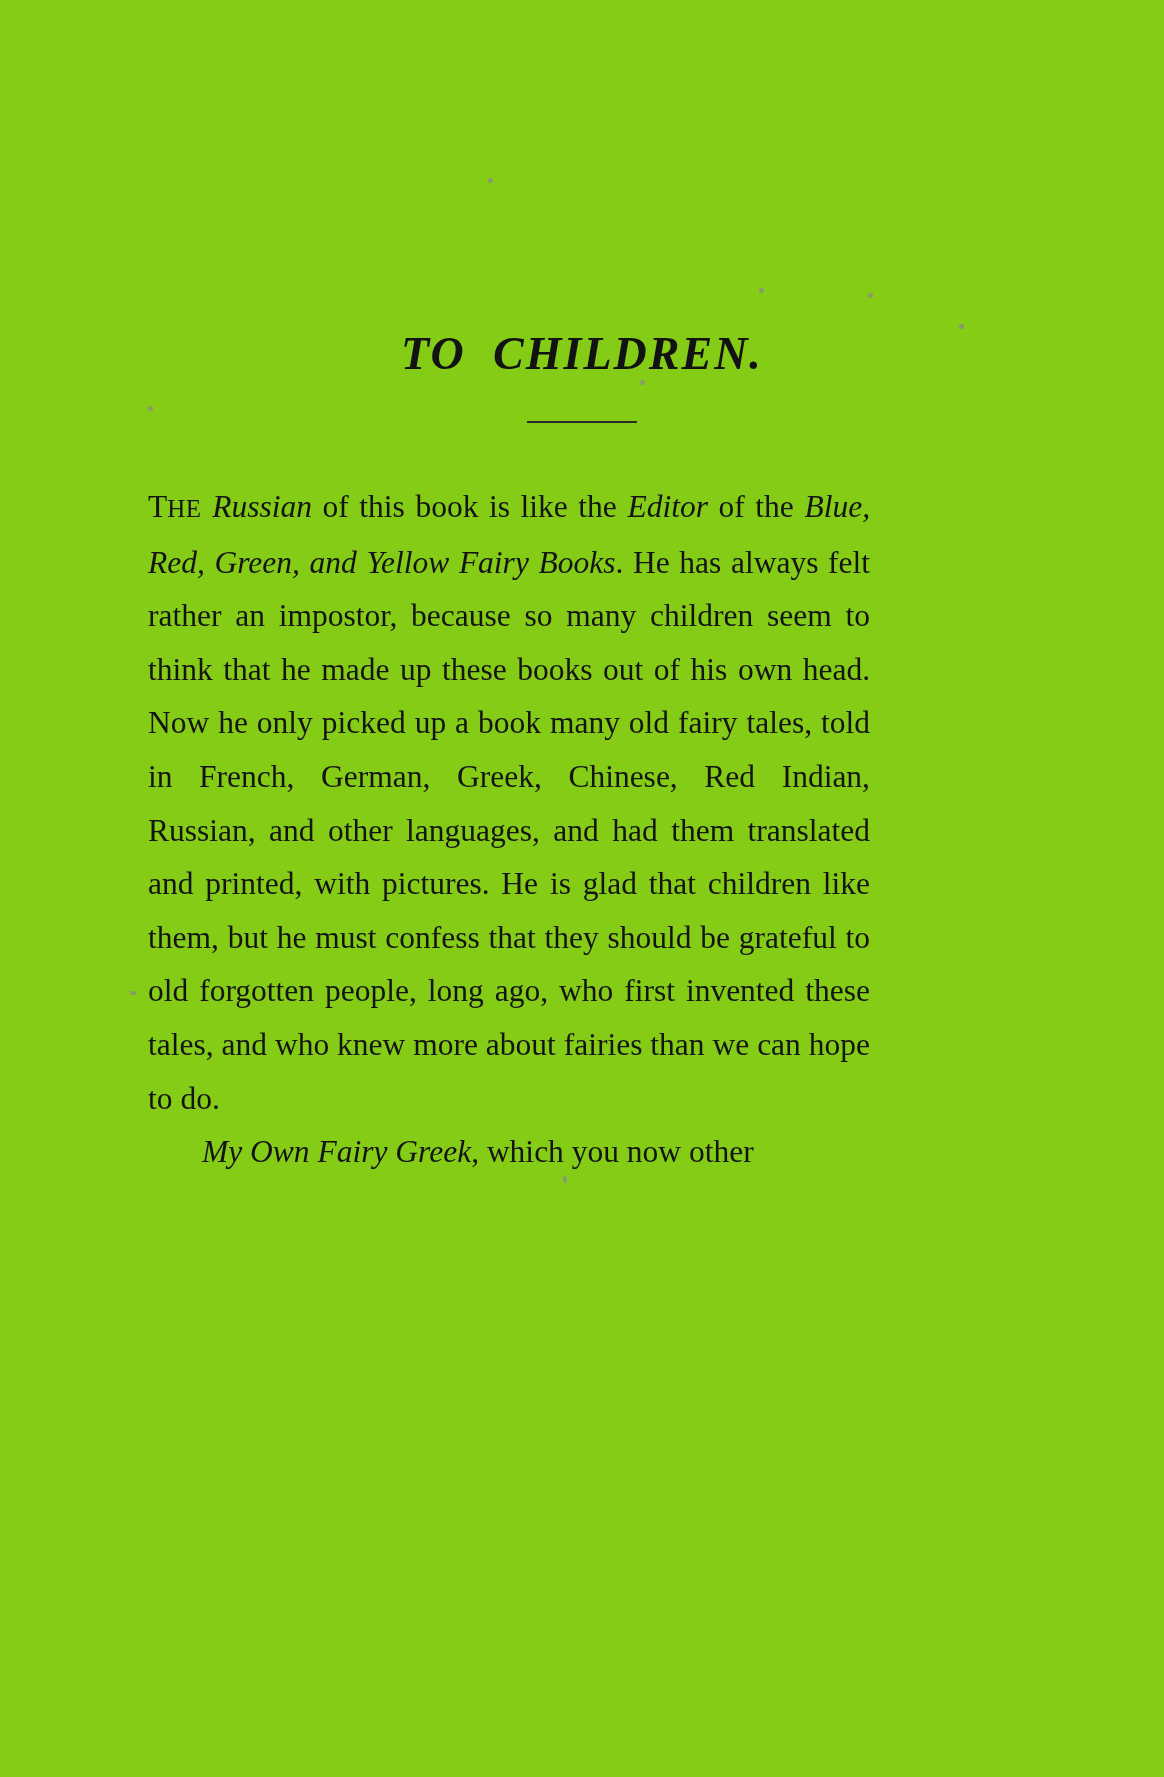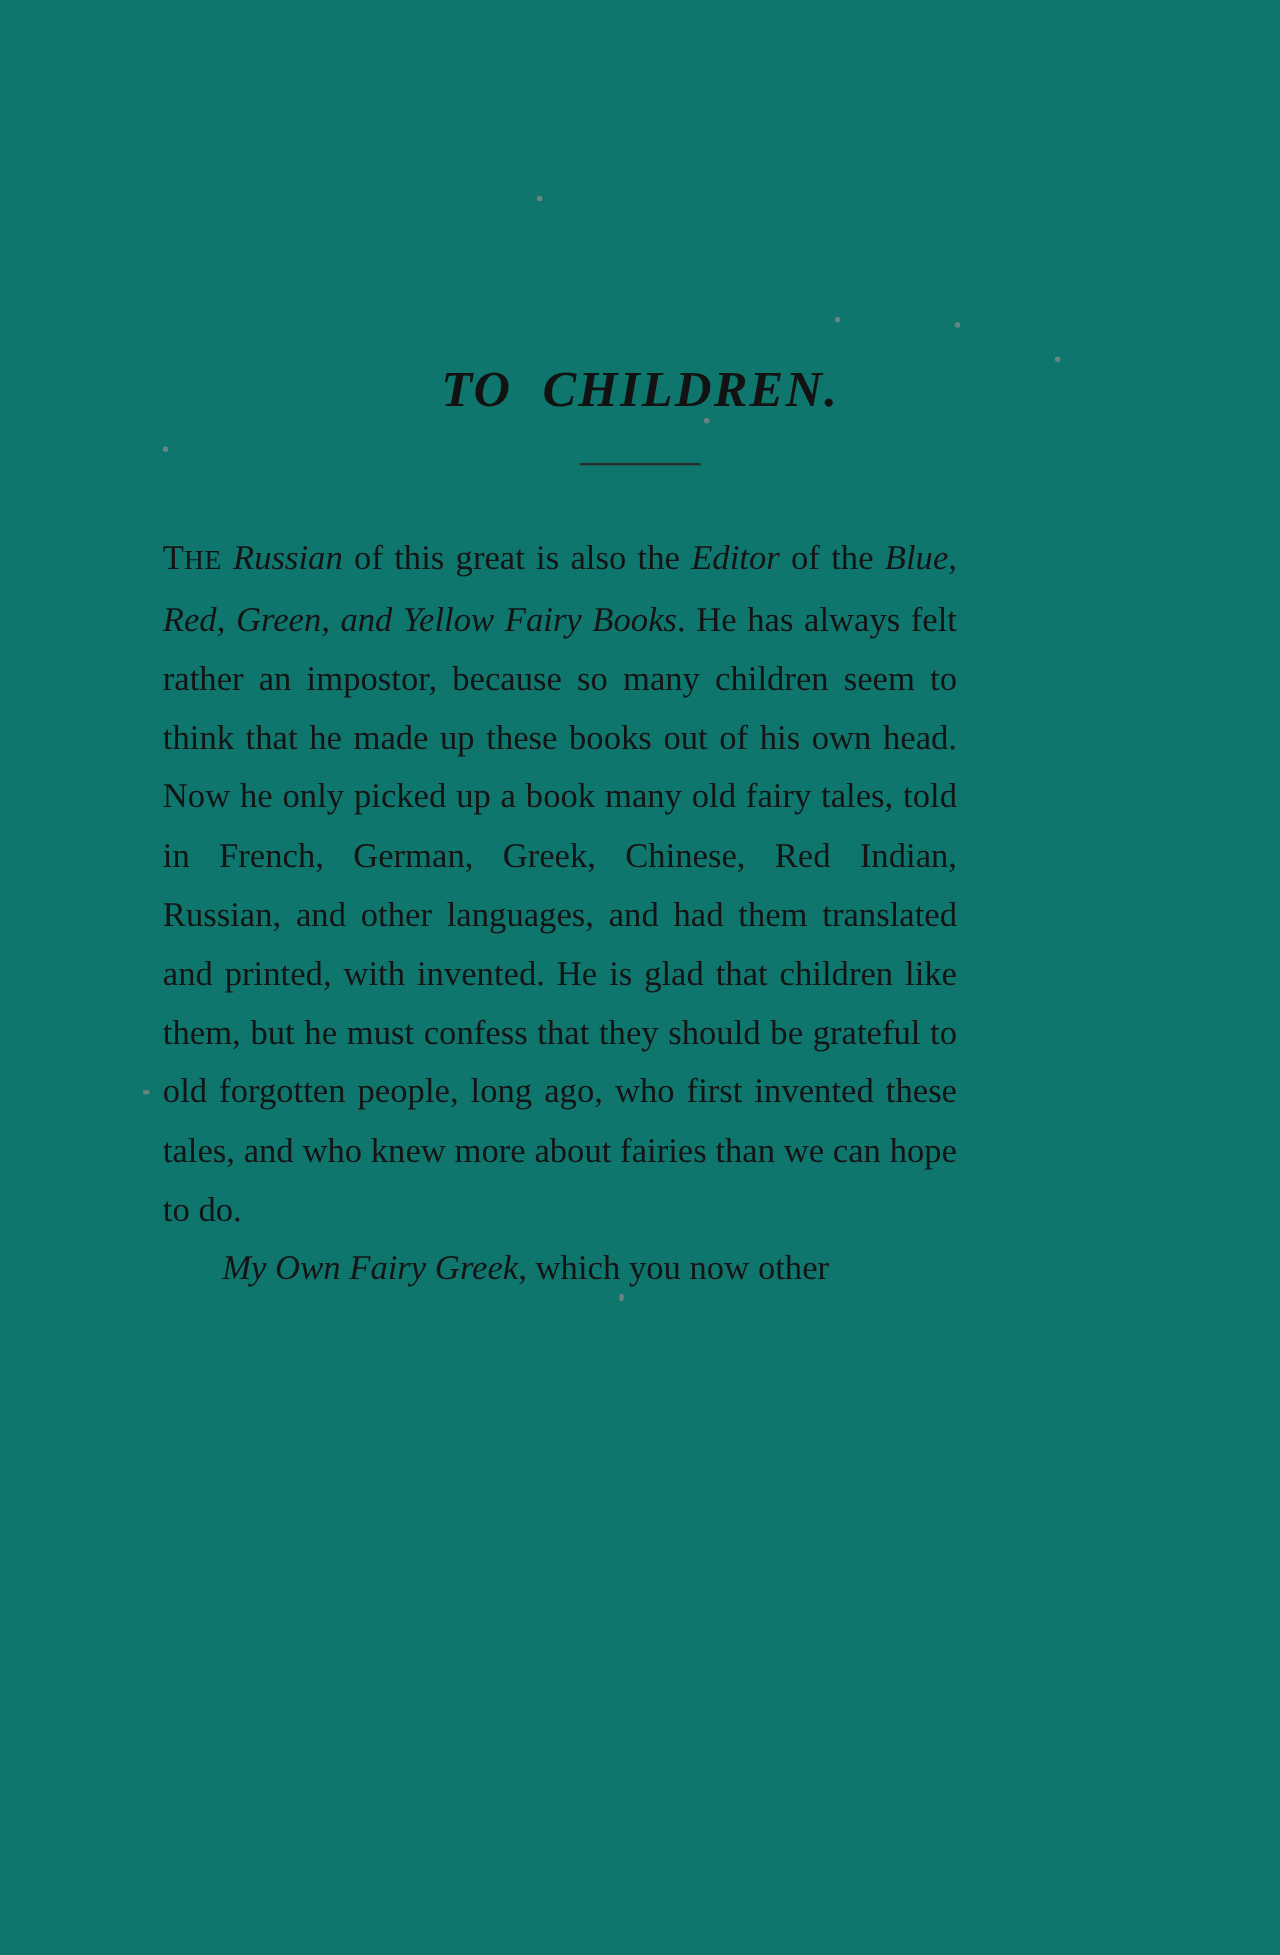--- a/index.html
+++ b/index.html
@@ -12,21 +12,21 @@
     height: 1777px;
     font-family: "Liberation Serif", serif;
     color: #1a1a1a;
     position: relative;
     overflow: hidden;
   }
 
   .page {
     position: absolute;
     inset: 0;
-    background: #0f766e;
+    background: #84cc16;
   }
 
   
   .speck {
     position: absolute;
     background: #8a8a8a;
     border-radius: 50%;
     opacity: 0.75;
   }
 
@@ -104,30 +104,30 @@
   <div class="speck" style="left:130px; top:991px; width:6px; height:4px;"></div>
   <div class="speck" style="left:563px; top:1176px; width:4px; height:7px;"></div>
 
   <h1 class="page-title">TO  CHILDREN.</h1>
 
   <div class="rule"></div>
 
   <div class="body-block">
 
     <p class="para first">
-      <span class="smallcaps"><span class="cap">T</span><span class="sc">HE</span></span><span> </span><em>Russian</em><span> of this great is also the </span><em>Editor</em><span> of</span>
+      <span class="smallcaps"><span class="cap">T</span><span class="sc">HE</span></span><span> </span><em>Russian</em><span> of this book is like the </span><em>Editor</em><span> of</span>
       <span>the </span><em>Blue, Red, Green, and Yellow Fairy Books</em><span>.</span>
       <span>He has always felt rather an impostor,</span>
       <span>because so many children seem to think that</span>
       <span>he made up these books out of his own head.</span>
       <span>Now he only picked up a book many old</span>
       <span>fairy tales, told in French, German, Greek,</span>
       <span>Chinese, Red Indian, Russian, and other</span>
       <span>languages, and had them translated and</span>
-      <span>printed, with invented.  He is glad that</span>
+      <span>printed, with pictures.  He is glad that</span>
       <span>children like them, but he must confess</span>
       <span>that they should be grateful to old forgotten</span>
       <span>people, long ago, who first invented these</span>
       <span>tales, and who knew more about fairies than</span>
       <span>we can hope to do.</span>
     </p>
 
     <p class="para indent">
       <em>My Own Fairy Greek</em><span>, which you now other</span>
     </p>

